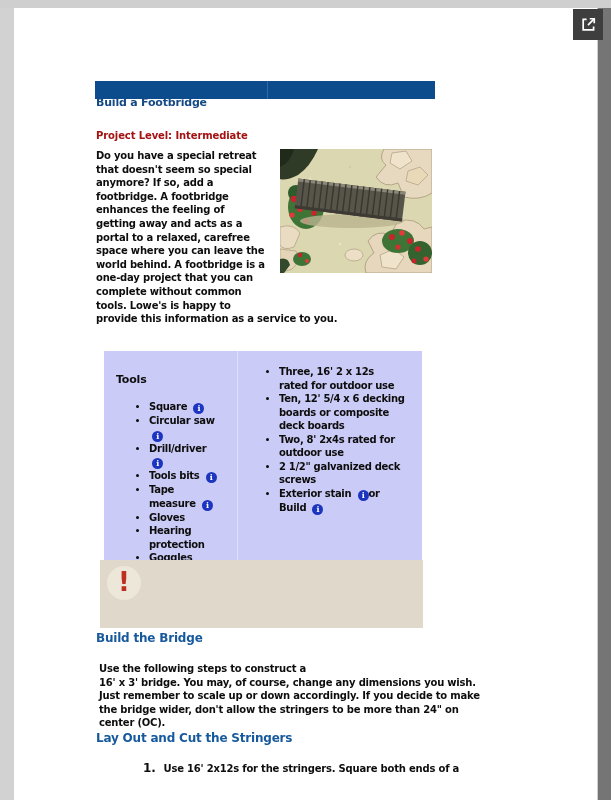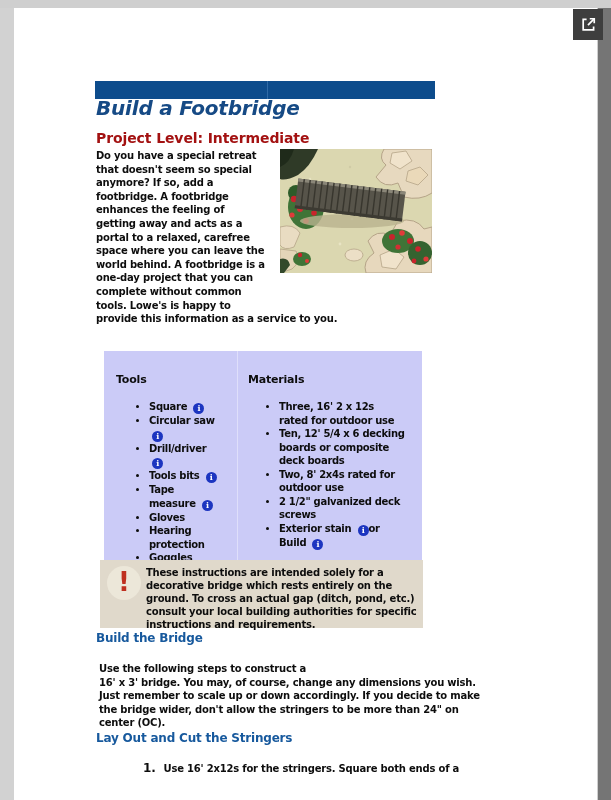--- a/index.html
+++ b/index.html
@@ -17,25 +17,25 @@
     background:#3e3e3e;border:0;padding:0;cursor:pointer;
     display:flex;align-items:center;justify-content:center;z-index:5;
   }
   .expand-btn svg{display:block;}
 
   
   .title-bar{position:absolute;left:95px;top:81px;width:340px;height:18px;background:#0d4c8c;}
   .title-bar .bar-divider{position:absolute;left:172px;top:0;width:1px;height:18px;background:#2f6aa6;}
   h1.page-title{
     position:absolute;left:96px;top:96px;margin:0;
-    font-size:20px;font-weight:bold;color:#164a85;letter-spacing:-0.2px;font-style:italic;
+    font-size:11px;font-weight:bold;color:#164a85;letter-spacing:-0.2px;
   }
   .project-level{
     position:absolute;left:96px;top:130px;
-    font-size:14px;font-weight:bold;color:#a31111;letter-spacing:-0.1px;text-align:right;
+    font-size:10px;font-weight:bold;color:#a31111;letter-spacing:-0.1px;text-align:right;
   }
   .intro{
     position:absolute;left:96px;top:149px;width:372px;
     font-size:10px;font-weight:bold;color:#0d0d0d;
     line-height:13.6px;letter-spacing:-0.2px;
   }
   .photo{float:right;width:152px;height:124px;margin:0 36px 30px 14px;}
   .photo svg{display:block;}
 
   
@@ -213,34 +213,32 @@
           <li><span>Drill/driver </span><span class="info-icon">i</span></li>
           <li><span>Tools bits </span><span class="info-icon">i</span></li>
           <li><span>Tape measure </span><span class="info-icon">i</span></li>
           <li><span>Gloves</span></li>
           <li><span>Hearing protection</span></li>
           <li><span>Goggles</span></li>
           <li><span>Dust mask</span></li>
         </ul>
     </div>
     <div class="tm-col materials">
-      <div class="tm-head">Materials</div>
       <ul>
           <li><span>Three, 16' 2 x 12s rated for outdoor use</span></li>
           <li><span>Ten, 12' 5/4 x 6 decking boards or composite deck boards</span></li>
           <li><span>Two, 8' 2x4s rated for outdoor use</span></li>
           <li><span>2 1/2" galvanized deck screws</span></li>
           <li><span>Exterior stain </span><span class="info-icon">i</span><span>or Build </span><span class="info-icon">i</span></li>
         </ul>
     </div>
   </div>
 
   <div class="warning">
     <span class="warn-icon">!</span>
-    <p>These instructions are intended solely for a decorative bridge which rests entirely on the ground. To cross an actual gap (ditch, pond, etc.) consult your local building authorities for specific instructions and requirements.</p>
   </div>
 
   <h2 class="sec" id="sec-build">Build the Bridge</h2>
   <p class="body2">Use the following steps to construct a
 16' x 3' bridge. You may, of course, change any dimensions you wish. Just remember to scale up or down accordingly. If you decide to make the bridge wider, don't allow the stringers to be more than 24" on center (OC).</p>
 
   <h2 class="sec" id="sec-stringers">Lay Out and Cut the Stringers</h2>
 
   <div class="step">
     <span class="step-num">1.</span><span>Use 16' 2x12s for the stringers. Square both ends of a</span>

